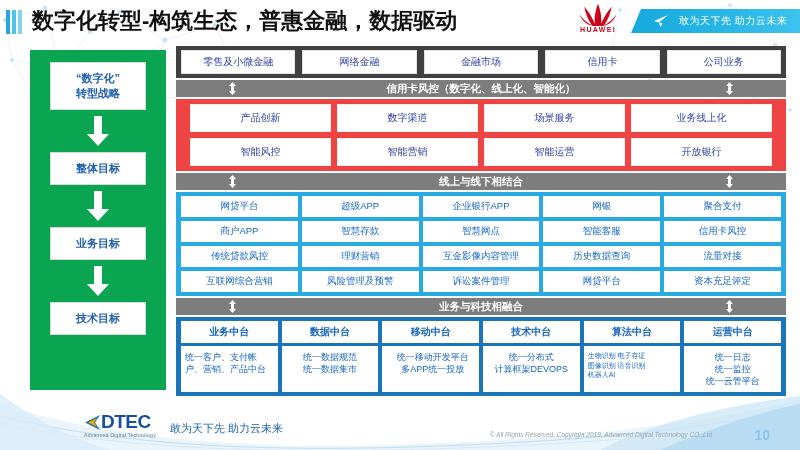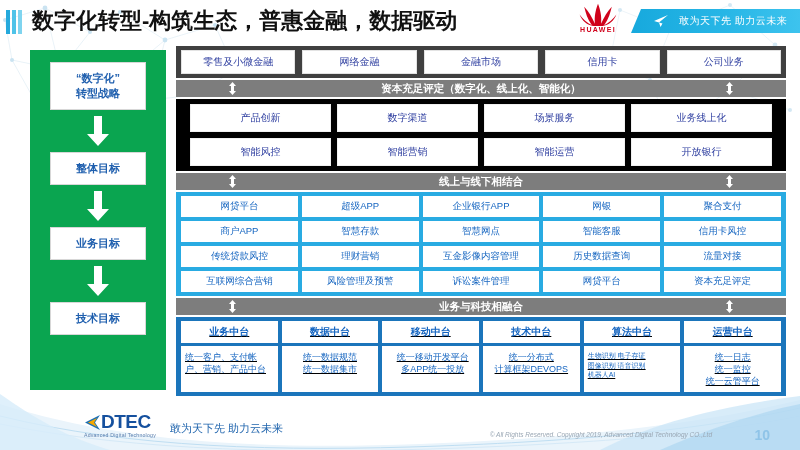--- a/index.html
+++ b/index.html
@@ -60,28 +60,28 @@
     font-size:10px;color:#2f3fa0;padding:4px 0;
   }
 
   .gbar{
     position:relative;background:#7d7d7d;height:17px;margin-top:2px;
     color:#fff;font-size:10.5px;text-align:center;line-height:17px;font-weight:bold;
   }
   .gbar .ud{position:absolute;top:2px;width:9px;height:13px;}
   .gbar .ud.l{left:52px;} .gbar .ud.r{right:52px;}
 
-  .band-orange{background:#000000;padding:5px 14px;display:grid;grid-template-columns:repeat(4,1fr);gap:6px;margin-top:2px;box-sizing:border-box;}
+  .band-orange{background:#ef4444;padding:5px 14px;display:grid;grid-template-columns:repeat(4,1fr);gap:6px;margin-top:2px;box-sizing:border-box;}
   .band-orange .cell{background:#fff;text-align:center;font-size:10px;color:#2f3fa0;padding:6px 0;border:1px solid #f0f0f0;}
 
   .band-blue{background:#29abe2;padding:4px 5px;display:grid;grid-template-columns:repeat(5,1fr);gap:4px;margin-top:2px;box-sizing:border-box;}
   .band-blue .cell{background:#fff;text-align:center;font-size:9.5px;color:#1565c0;padding:4px 0;}
 
   .band-navy{background:#1b75bb;padding:4px 5px;display:grid;grid-template-columns:repeat(6,1fr);gap:4px;margin-top:2px;box-sizing:border-box;}
-  .navy-col{display:flex;flex-direction:column;gap:3px;text-decoration:underline;}
+  .navy-col{display:flex;flex-direction:column;gap:3px;}
   .navy-head{background:#fff;text-align:center;font-size:10px;color:#1565c0;padding:4px 0;font-weight:bold;}
   .navy-body{background:#fff;color:#1565c0;font-size:9px;line-height:12px;padding:5px 4px;flex:1;box-sizing:border-box;}
   .navy-body.ctr{text-align:center;}
   .navy-body.small{font-size:7px;line-height:9.5px;text-align:left;}
 
   
   .footer{position:absolute;left:0;bottom:0;width:800px;height:56px;overflow:hidden;}
   .fwave{position:absolute;left:0;bottom:0;width:800px;height:56px;}
   .dtec{position:absolute;left:84px;bottom:12px;display:flex;align-items:flex-end;gap:14px;}
   .dtec-logo{display:flex;flex-direction:column;}
@@ -199,21 +199,21 @@
       <div class="cell">网络金融</div>
       <div class="cell">金融市场</div>
       <div class="cell">信用卡</div>
       <div class="cell">公司业务</div>
     </div>
 
     <div class="gbar">
       <svg class="ud l" viewBox="0 0 9 13">
         <path d="M4.5 0 L8 4 H6 V9 H8 L4.5 13 L1 9 H3 V4 H1 Z" fill="#fff"></path>
       </svg>
-      <span>资本充足评定（数字化、线上化、智能化）</span>
+      <span>信用卡风控（数字化、线上化、智能化）</span>
       <svg class="ud r" viewBox="0 0 9 13">
         <path d="M4.5 0 L8 4 H6 V9 H8 L4.5 13 L1 9 H3 V4 H1 Z" fill="#fff"></path>
       </svg>
     </div>
 
     <div class="band-orange">
       <div class="cell">产品创新</div>
       <div class="cell">数字渠道</div>
       <div class="cell">场景服务</div>
       <div class="cell">业务线上化</div>

